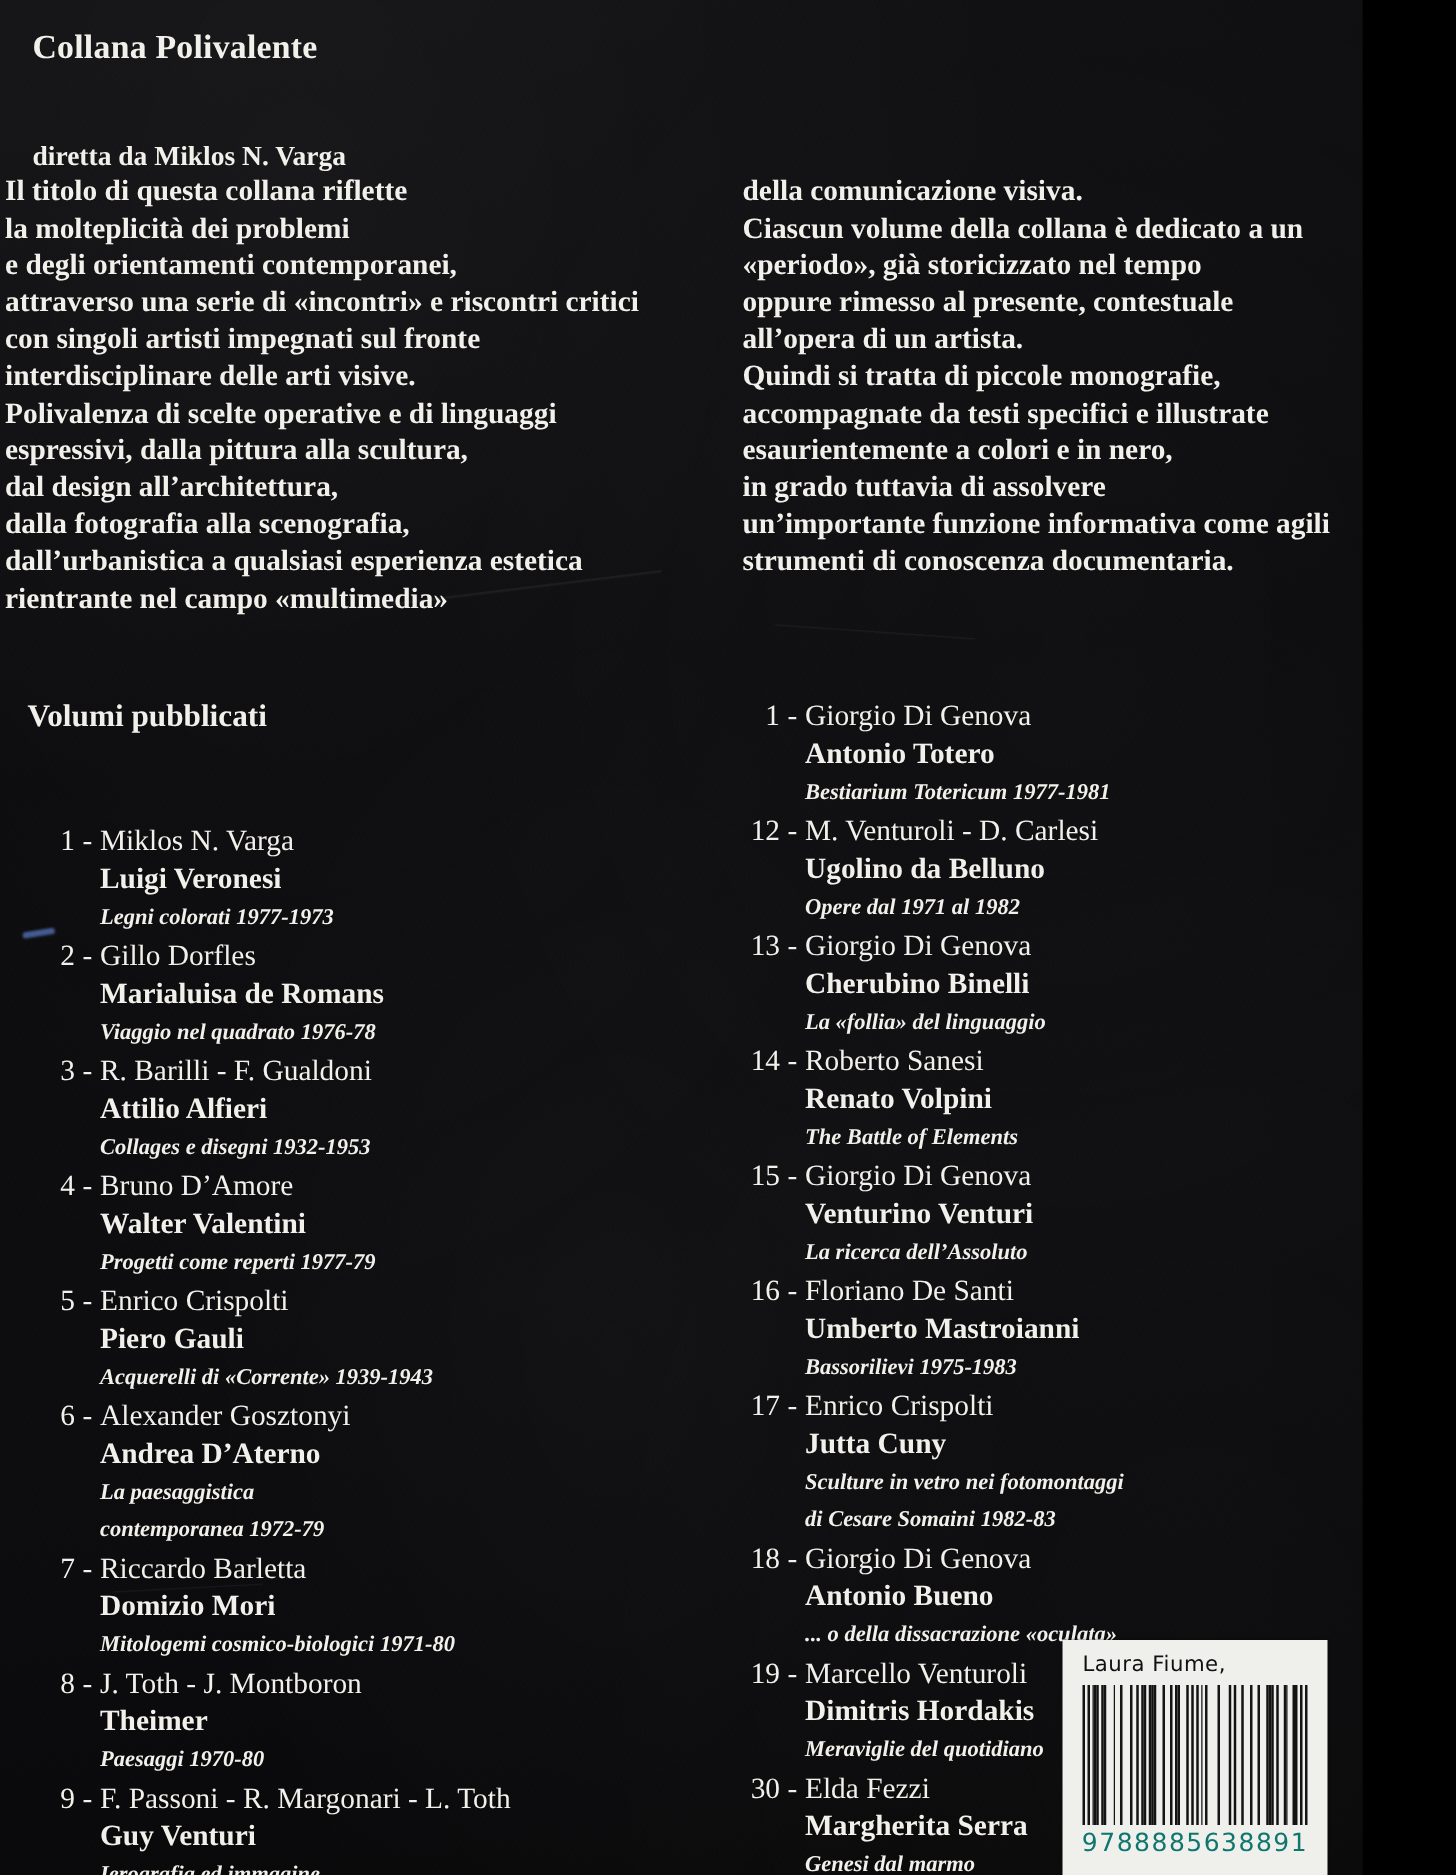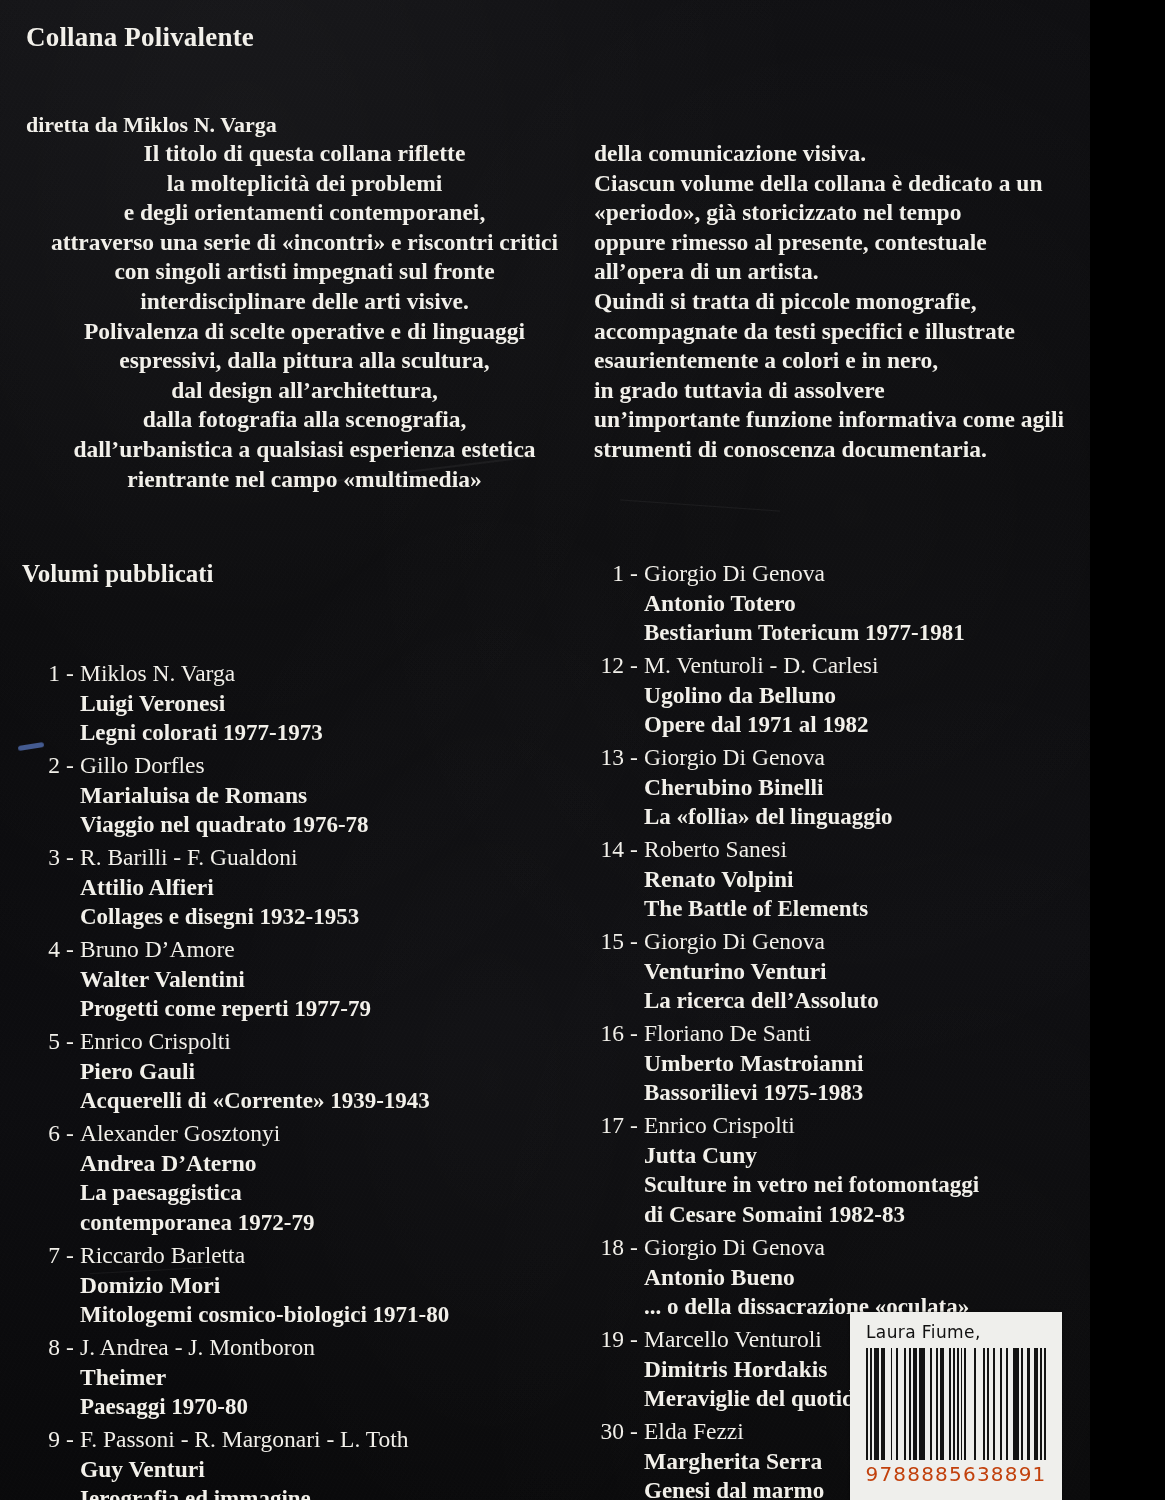--- a/index.html
+++ b/index.html
@@ -53,24 +53,23 @@
     left: 26px;
     top: 90px;
     font-size: 22px;
     font-weight: bold;
     margin-top: 22px;
   }
 
   
   .intro-left {
     position: absolute;
-    left: 32px;
+    left: 4px;
     top: 139px;
     width: 545px;
-    text-align: center;
   }
   .intro-right {
     position: absolute;
     left: 594px;
     top: 139px;
     width: 555px;
   }
   .intro-left .ln, .intro-right .ln {
     font-size: 23.5px;
     line-height: 29.6px;
@@ -120,22 +119,23 @@
   .vol-author { flex: 1 1 auto; }
   .vol-title {
     margin-left: 54px;
     font-size: 23.5px;
     line-height: 30px;
     font-weight: bold;
     white-space: nowrap;
   }
   .vol-sub {
     margin-left: 54px;
-    font-size: 23px;
+    font-size: 18px;
     line-height: 30px;
+    font-style: italic;
     font-weight: bold;
     white-space: nowrap;
   }
 
   
   .barcode-label {
     position: absolute;
     left: 850px;
     top: 1312px;
     width: 212px;
@@ -164,21 +164,21 @@
   .barcode-bars span { display: block; height: 100%; }
   .barcode-digits {
     position: absolute;
     left: 0;
     right: 0;
     top: 150px;
     text-align: center;
     font-family: "DejaVu Sans", sans-serif;
     font-size: 20px;
     letter-spacing: 1.2px;
-    color: #c2410c;
+    color: #0f766e;
   }
 
   
   .isbn-vertical {
     position: absolute;
     left: 1104px;
     top: 1283px;
     width: 40px;
     height: 215px;
     display: flex;
@@ -314,21 +314,21 @@
           <span class="vol-dash">-</span>
           <span class="vol-author">Riccardo Barletta</span>
         </div>
         <div class="vol-title">Domizio Mori</div>
         <div class="vol-sub">Mitologemi cosmico-biologici 1971-80</div>
       </div>
       <div class="vol-item">
         <div class="vol-author-line">
           <span class="vol-num">8</span>
           <span class="vol-dash">-</span>
-          <span class="vol-author">J. Andrea - J. Montboron</span>
+          <span class="vol-author">J. Toth - J. Montboron</span>
         </div>
         <div class="vol-title">Theimer</div>
         <div class="vol-sub">Paesaggi 1970-80</div>
       </div>
       <div class="vol-item">
         <div class="vol-author-line">
           <span class="vol-num">9</span>
           <span class="vol-dash">-</span>
           <span class="vol-author">F. Passoni - R. Margonari - L. Toth</span>
         </div>

